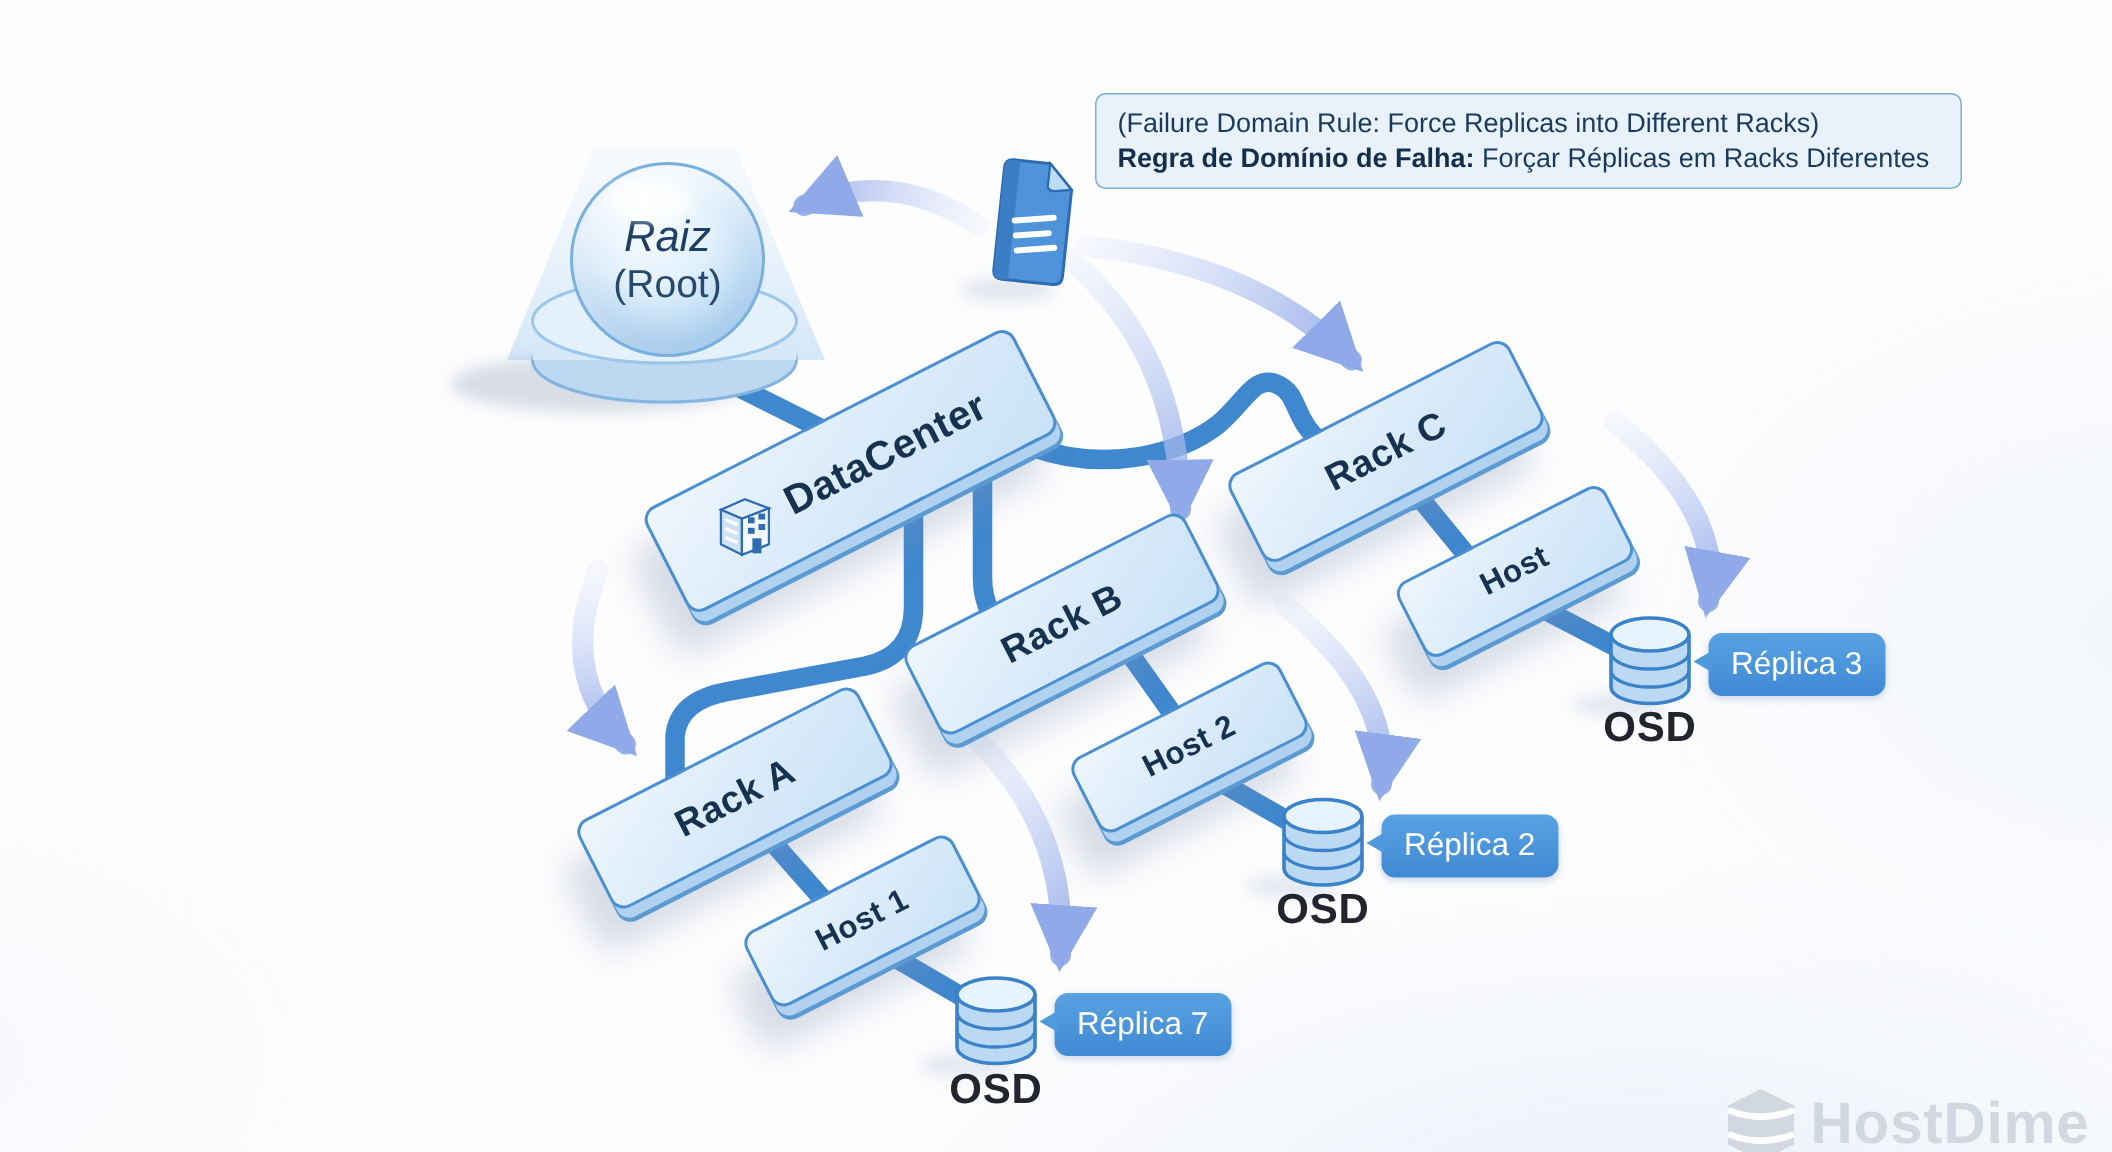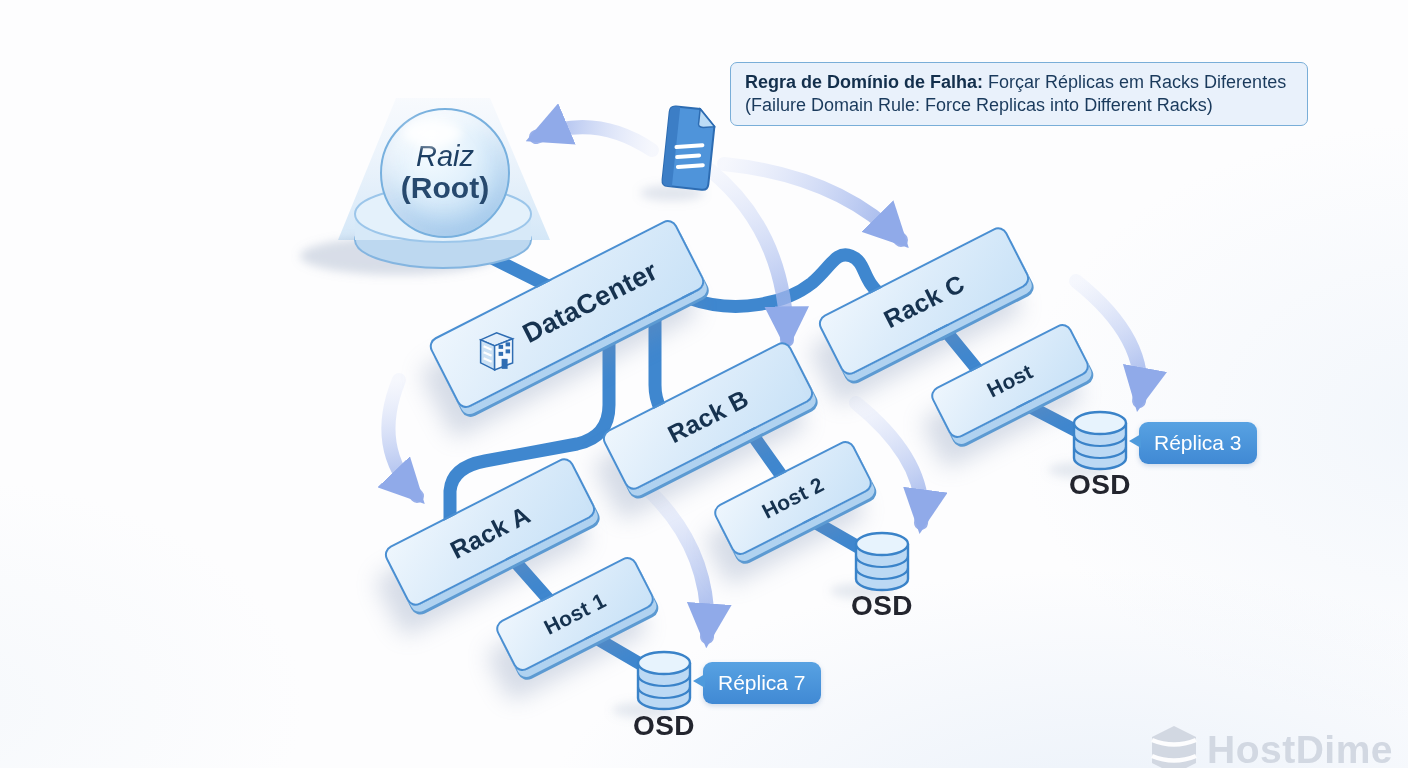--- a/index.html
+++ b/index.html
@@ -41,21 +41,21 @@
     background:radial-gradient(circle at 38% 28%, #f9fdff 0%, #e2f1fc 38%, #bedcf4 72%, #a2cfee 100%);
     border:2px solid #78b0de;z-index:10;
     box-shadow:inset 0 -14px 26px rgba(122,170,220,.35), inset 6px 10px 18px rgba(255,255,255,.9);
     display:flex;flex-direction:column;align-items:center;justify-content:center;line-height:1.08;
   }
   #sphere::before{
     content:"";position:absolute;left:22px;top:10px;width:58px;height:26px;border-radius:50%;
     background:rgba(255,255,255,.85);filter:blur(5px);
   }
   #sphere .t1{font-size:29px;color:#1d3f63;font-weight:500;font-style:italic;}
-  #sphere .t2{font-size:30px;color:#27496e;font-weight:bold;}
+  #sphere .t2{font-size:26px;color:#27496e;}
 
   
   #doc-icon{position:absolute;left:650px;top:100px;z-index:10;}
 
   
   .osd-svg{position:absolute;z-index:11;}
   #osd-svg-1{left:635px;top:650px;}
   #osd-svg-2{left:853px;top:531px;}
   #osd-svg-3{left:1071px;top:410px;}
   .osd-label{
@@ -186,22 +186,22 @@
   <div id="watermark">
     <svg width="46" height="50" viewBox="0 0 46 50">
       <polygon points="23,1 45,12 45,38 23,49 1,38 1,12" fill="#d2d8e2"></polygon>
       <path d="M1,15 Q23,24 45,15" stroke="#fdfdfe" stroke-width="4.5" fill="none"></path>
       <path d="M1,31 Q23,40 45,31" stroke="#fdfdfe" stroke-width="4.5" fill="none"></path>
     </svg>
     <span>HostDime</span>
   </div>
 
   <div id="rule-box">
+    <div>(Failure Domain Rule: Force Replicas into Different Racks)</div>
     <div><b>Regra de Domínio de Falha:</b><span> Forçar Réplicas em Racks Diferentes</span></div>
-    <div>(Failure Domain Rule: Force Replicas into Different Racks)</div>
   </div>
 
   <svg id="doc-icon" width="76" height="96" viewBox="0 0 76 96">
     <g transform="rotate(6 38 48)">
       <path d="M16,14 Q16,8 22,8 L46,8 L62,24 L62,82 Q62,88 56,88 L22,88 Q16,88 16,82 Z" fill="#4f94da" stroke="#2d6cb2" stroke-width="2"></path>
       <path d="M16,14 Q16,8 22,8 L26,8 L26,88 L22,88 Q16,88 16,82 Z" fill="#3c7ec6"></path>
       <path d="M46,8 L62,24 L51,26 Q45,26.5 46,21 Z" fill="#bcdcf6" stroke="#2d6cb2" stroke-width="1.5"></path>
       <g transform="rotate(-10 40 56)" fill="#ffffff">
         <rect x="26" y="44" width="30" height="4" rx="2"></rect>
         <rect x="26" y="54" width="26" height="4" rx="2"></rect>
@@ -275,17 +275,20 @@
     <ellipse cx="29" cy="13" rx="26" ry="11" fill="#e7f3fd" stroke="#3a83c9" stroke-width="2.4"></ellipse>
   </svg>
 
   <div class="osd-label" id="osd-label-1">OSD</div>
   <div class="osd-label" id="osd-label-2">OSD</div>
   <div class="osd-label" id="osd-label-3">OSD</div>
 
   <div class="replica-badge" id="replica-1">
     <span>Réplica 7</span>
   </div>
+  <div class="replica-badge" id="replica-2">
+    <span>Réplica 2</span>
+  </div>
   <div class="replica-badge" id="replica-3">
     <span>Réplica 3</span>
   </div>
 
 </div>
 
 </body></html>

